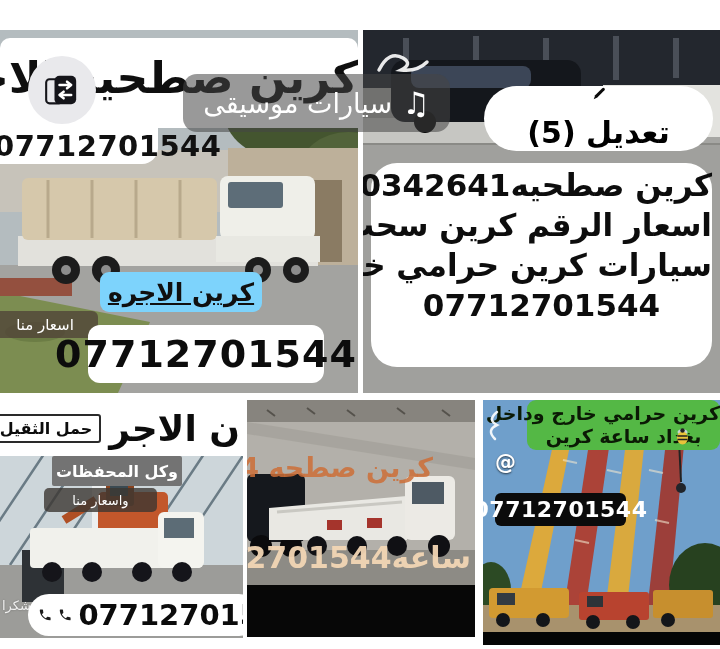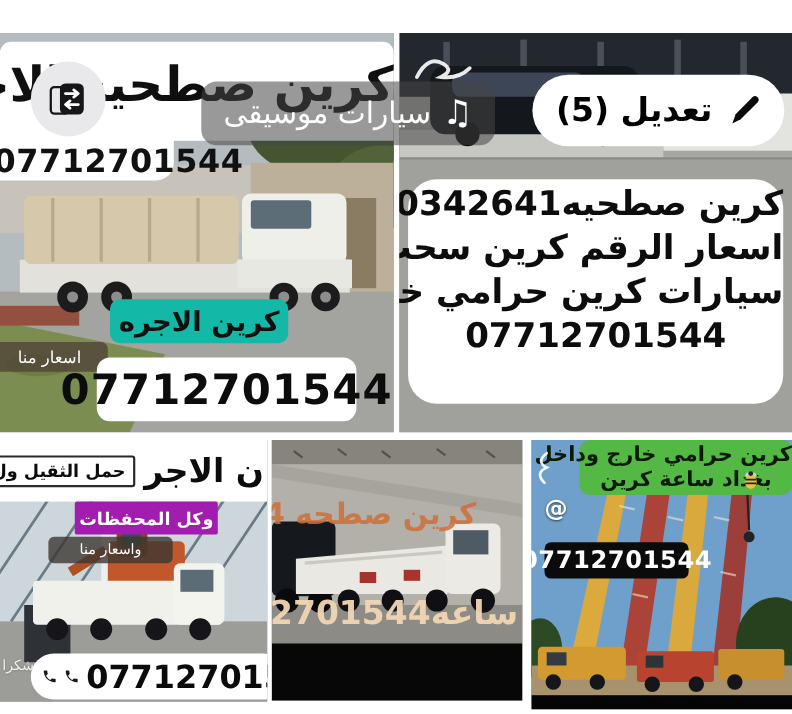--- a/index.html
+++ b/index.html
@@ -10,47 +10,47 @@
   .photo{position:absolute;overflow:hidden;background:#9a9a98;}
   .scene{position:absolute;inset:0;width:100%;height:100%;display:block;}
   .cap{position:absolute;}
   .flexc{display:flex;align-items:center;justify-content:center;}
   
   .swap-btn{left:28px;top:56px;width:68px;height:68px;border-radius:50%;background:#e9e9ec;
             border:none;cursor:pointer;z-index:30;}
   .music-btn{left:183px;top:74px;width:267px;height:58px;border-radius:14px;
              background:rgba(70,70,70,0.55);border:none;cursor:pointer;z-index:30;
              color:#fff;font-size:27px;direction:rtl;gap:10px;font-family:inherit;}
-  .edit-btn{left:484px;top:68px;width:229px;height:65px;border-radius:33px;background:#ffffff;
+  .edit-btn{left:484px;top:86px;width:229px;height:65px;border-radius:33px;background:#ffffff;
             border:none;cursor:pointer;z-index:30;color:#000;font-size:30px;font-weight:600;
-            direction:rtl;gap:14px;font-family:inherit;}
+            direction:rtl;gap:14px;font-family:inherit;flex-direction:column;}
   
   .tl-band{left:0;top:8px;width:358px;height:90px;background:#fff;border-radius:10px 10px 0 0;}
   .tl-band-text{direction:rtl;text-align:center;font-size:44px;font-weight:700;color:#0f0f0f;
                 padding-top:14px;white-space:nowrap;}
   .tl-numstrip{left:-16px;top:97px;width:174px;height:37px;background:#fff;
                border-radius:0 0 16px 16px;display:flex;align-items:center;}
   .tl-numstrip span{font-size:29px;font-weight:800;color:#111;padding-left:10px;letter-spacing:.5px;white-space:nowrap;}
-  .tl-tag{left:100px;top:242px;width:162px;height:40px;background:#14b8a6;border-radius:9px;
-          font-size:25px;font-weight:700;color:#101010;direction:rtl;}
+  .tl-tag{left:100px;top:242px;width:162px;height:40px;background:#7dd3fc;border-radius:9px;
+          font-size:25px;font-weight:700;color:#101010;direction:rtl;text-decoration:underline;}
   .tl-price{left:-8px;top:281px;width:106px;height:27px;background:rgba(80,66,55,.78);
             border-radius:6px;color:#fff;font-size:15px;direction:rtl;}
   .tl-phone{left:88px;top:295px;width:236px;height:58px;background:#fff;border-radius:12px;
             font-size:38px;font-weight:800;color:#0c0c0c;letter-spacing:1px;}
   
   .tr-cap{left:8px;top:133px;width:341px;height:204px;background:#fff;border-radius:26px;
           direction:rtl;text-align:center;color:#0d0d0d;padding-top:2px;}
   .tr-cap div{line-height:40px;font-size:31px;font-weight:600;white-space:nowrap;}
   
   .bl-band{left:0;top:0;width:243px;height:56px;background:#fff;direction:rtl;display:flex;
            align-items:center;gap:8px;padding:0 3px;}
-  .bl-band-big{font-size:30px;font-weight:800;color:#0c0c0c;white-space:nowrap;}
+  .bl-band-big{font-size:36px;font-weight:800;color:#0c0c0c;white-space:nowrap;}
   .bl-band-box{font-size:16px;font-weight:800;color:#0c0c0c;border:2px solid #2a2a2a;background:#fff;
                padding:3px 7px;border-radius:3px;white-space:nowrap;}
-  .bl-box2{left:68px;top:56px;width:130px;height:30px;background:#a21caf;color:#fff;
+  .bl-box2{left:52px;top:56px;width:130px;height:30px;background:#737373;color:#fff;
            font-size:16px;font-weight:700;direction:rtl;border-radius:2px;}
   .bl-price{left:44px;top:88px;width:113px;height:24px;background:rgba(60,55,50,.8);border-radius:5px;
             color:#fff;font-size:13px;direction:rtl;}
   .bl-thanks{left:2px;top:198px;font-size:13px;color:#fff;opacity:.85;direction:rtl;
              text-shadow:0 0 2px #666;}
   .bl-phonebox{left:28px;top:194px;width:232px;height:42px;background:#fff;border-radius:22px;
                gap:6px;padding-left:10px;justify-content:flex-start;}
   .bl-phonebox span{font-size:29px;font-weight:800;color:#0b0b0b;white-space:nowrap;}
   
   .bm-line1{left:6px;top:52px;width:180px;direction:rtl;font-size:27px;font-weight:800;

